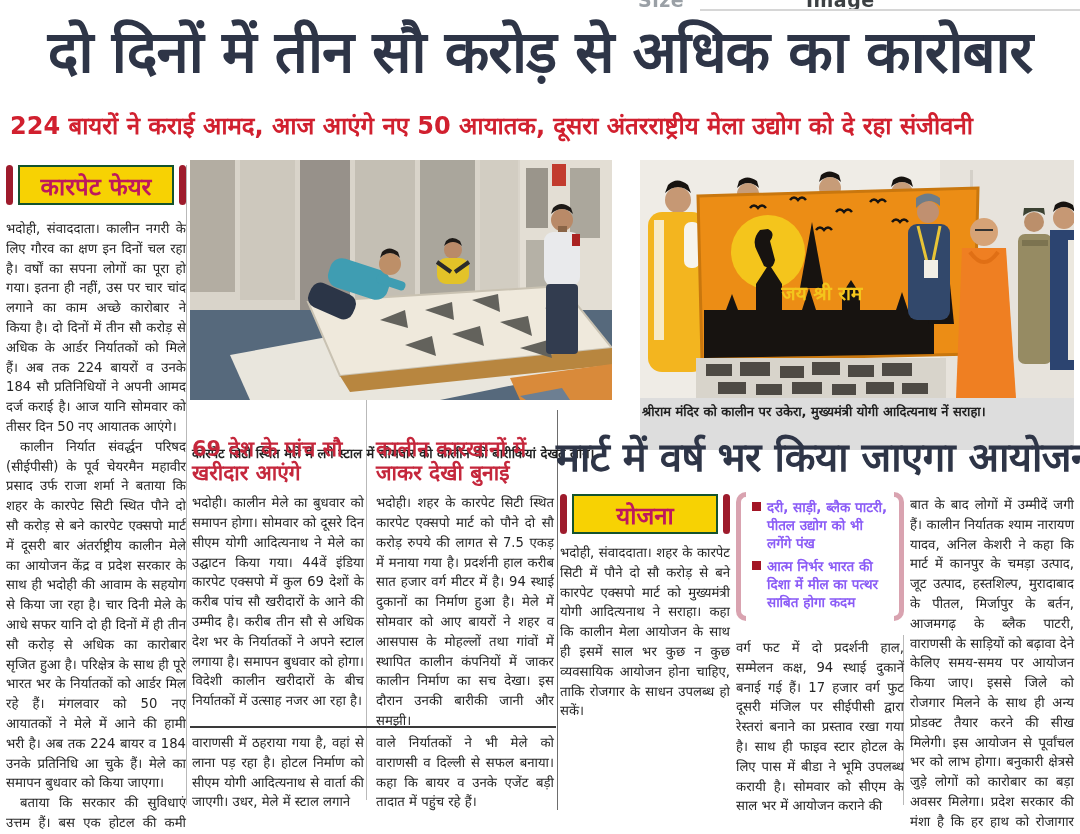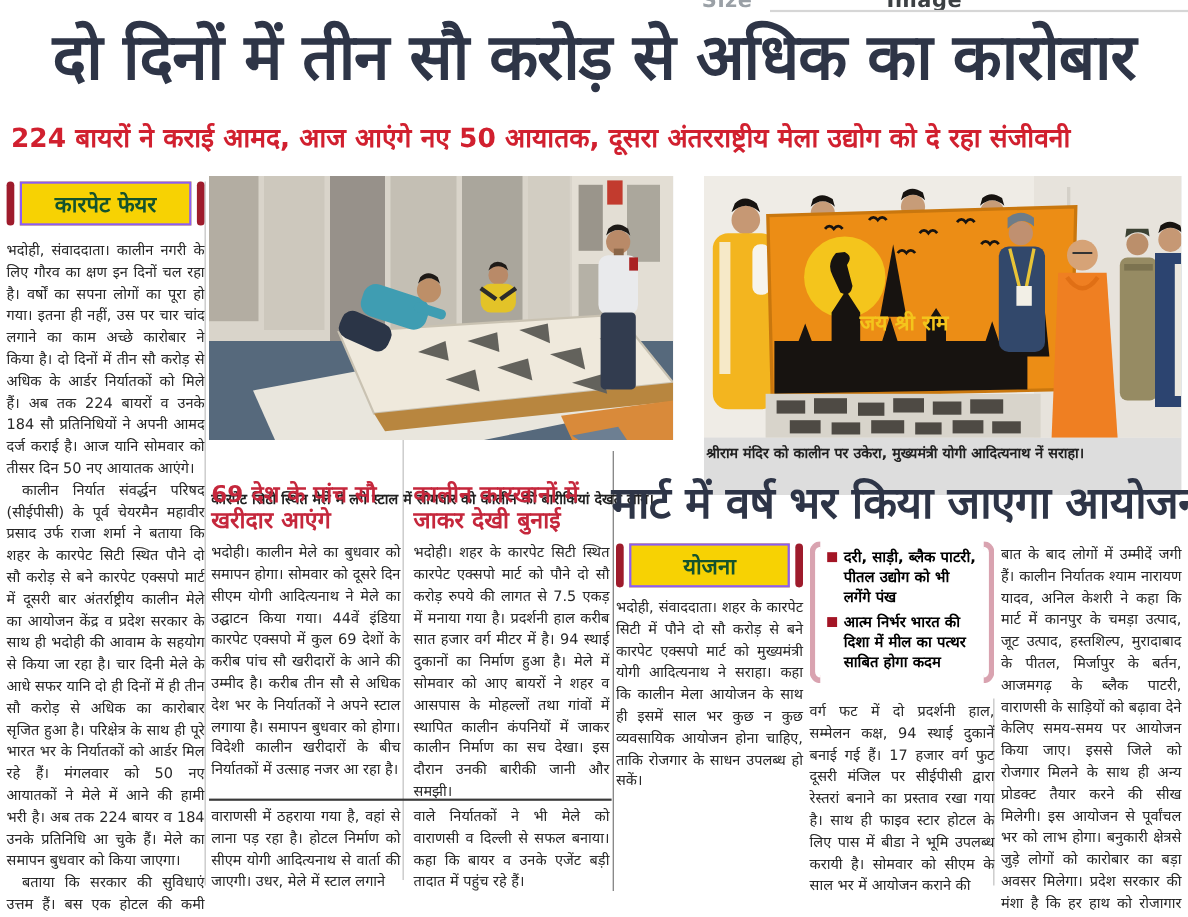--- a/index.html
+++ b/index.html
@@ -17,23 +17,23 @@
   
   .headline { position:absolute; top:16px; left:8px; width:1064px; text-align:center;
               font-size:58px; font-weight:800; letter-spacing:-1px; line-height:1.25;
               color:#2e3547; white-space:nowrap; }
   .subheadline { position:absolute; top:108px; left:10px; width:1064px;
                  font-size:24px; font-weight:700; color:#d1202f; white-space:nowrap; }
 
   
   .kicker { display:flex; align-items:stretch; gap:5px; height:40px; }
   .kicker .bar { width:7px; border-radius:4px; background:#9e1b2c; }
-  .kicker .box { flex:1; background:#f7d203; border:2px solid #8b5cf6; display:flex;
-                 align-items:center; justify-content:center; font-size:20px; font-weight:800;
-                 color:#14532d; }
+  .kicker .box { flex:1; background:#f7d203; border:2px solid #14532d; display:flex;
+                 align-items:center; justify-content:center; font-size:24px; font-weight:800;
+                 color:#be185d; }
 
   
   .bodytext { font-size:13.2px; line-height:1.5; color:#272727; text-align:justify; font-weight:500; }
   .bodytext p + p { text-indent:14px; }
   .left-col { position:absolute; left:6px; top:165px; width:180px; }
   .left-col .bodytext { margin-top:14px; }
 
   .v-divider { position:absolute; width:1px; background:#b9b9b9; }
   .v-divider.dark { background:#6d6d6d; }
   .h-rule { position:absolute; height:2px; background:#3a3a3a; }
@@ -50,21 +50,21 @@
   
   .right-headline { position:absolute; left:556px; top:428px; width:524px; text-align:center;
                     font-size:40px; font-weight:800; color:#2e3547; white-space:nowrap; letter-spacing:-0.5px; }
   .yojana { position:absolute; left:560px; top:494px; width:170px; }
   .bullet-box { position:absolute; left:736px; top:492px; width:168px; display:flex; }
   .bracket { width:10px; border:5px solid #d9a3b0; }
   .bracket.l { border-right:none; border-radius:14px 0 0 14px; }
   .bracket.r { border-left:none; border-radius:0 14px 14px 0; }
   .bullet-list { flex:1; padding:6px 4px 6px 6px; }
   .bullet-item { display:flex; gap:6px; font-size:13.5px; font-weight:700; line-height:1.35;
-                 color:#000000; margin-bottom:4px; }
+                 color:#8b5cf6; margin-bottom:4px; }
   .bullet-item .sq { flex:0 0 9px; width:9px; height:9px; margin-top:4px; background:#a31525; }
 
   .rs-col { position:absolute; }
 </style>
 </head>
 <body>
 
 <div id="page">
 
   <div class="top-strip">

